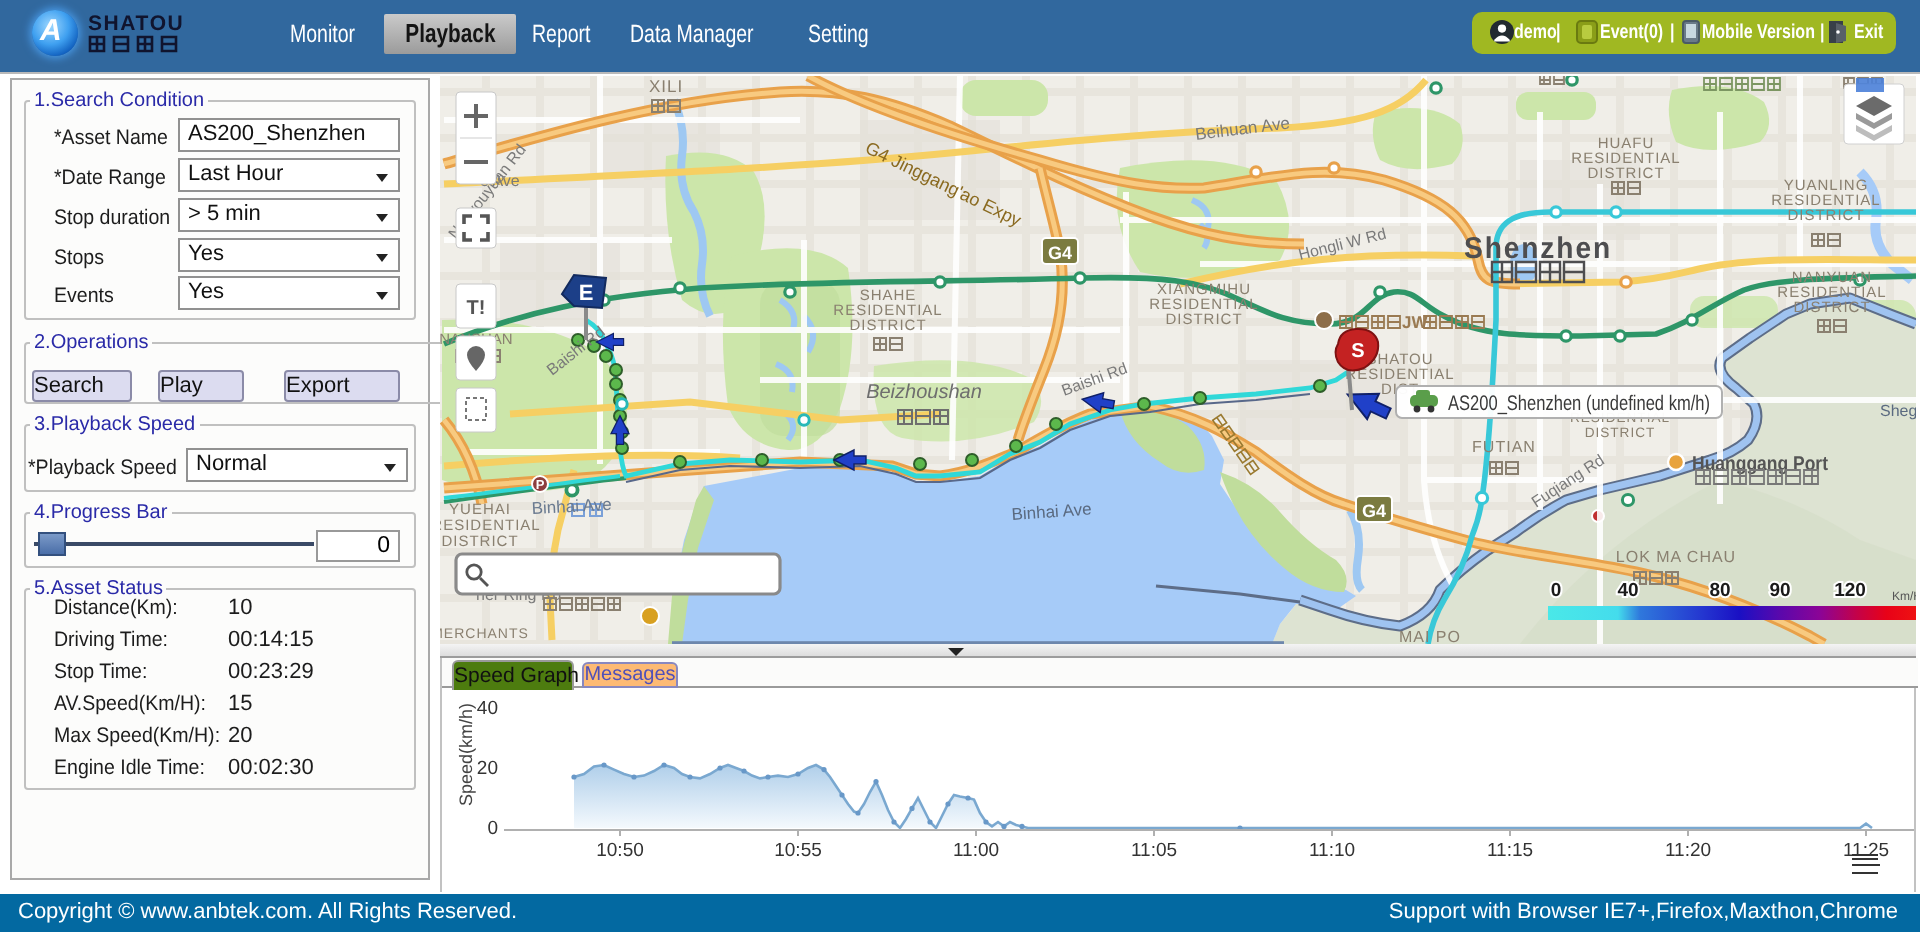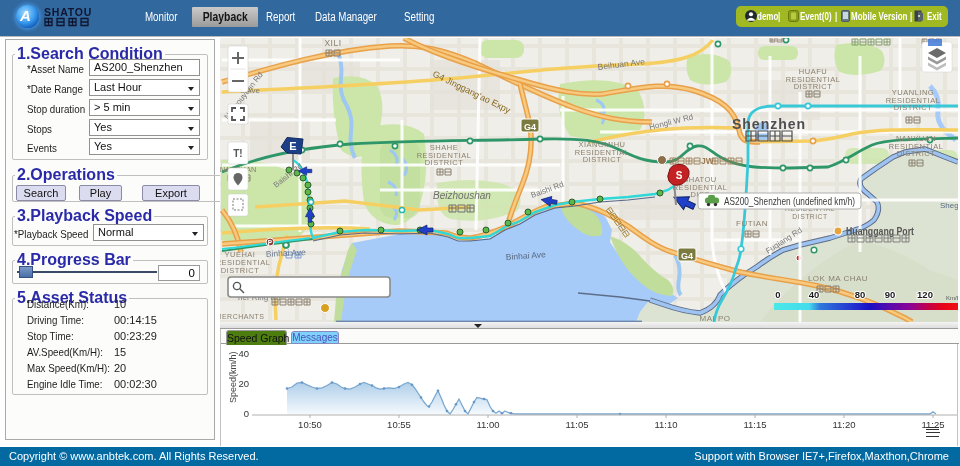--- a/index.html
+++ b/index.html
@@ -10,36 +10,36 @@
 #logoc span{position:absolute;left:4px;top:2px;color:#fff;font-size:15px;font-weight:bold;font-style:italic}
 .lgt1{position:absolute;left:44px;top:6px;font-size:10.5px;font-weight:bold;color:#10142e;letter-spacing:0.8px}
 .menu{position:absolute;top:0;height:34px;color:#fff;font-size:12.5px;line-height:34px;white-space:nowrap;transform:scaleX(.78);transform-origin:0 0}
 #mplay{position:absolute;left:192px;top:7px;width:66px;height:20px;background:linear-gradient(#cacaca,#9b9b9b);color:#141414;font-weight:bold;font-size:13px;line-height:20px;text-align:center;border-radius:1px}
 #mplay span{display:inline-block;transform:scaleX(.8)}
 #pill{position:absolute;left:736px;top:6px;width:212px;height:21px;background:#a0b822;border-radius:5px;color:#fff;font-size:10px;font-weight:bold;line-height:21px}
 #pill span{white-space:nowrap;transform:scaleX(.8);transform-origin:0 0}
 
 #side{position:absolute;left:5px;top:39px;width:210px;height:401px;background:#fcfcfb;border:1px solid #a9a9a9}
 fieldset{position:absolute;left:6px;border:1px solid #c0c0c0;border-radius:2px;background:transparent}
-legend{color:#2a2aa8;font-weight:bold;font-size:16px;padding:0 2px;margin-left:2px}
+legend{color:#2a2aa8;font-weight:normal;font-size:10px;padding:0 2px;margin-left:2px}
 .flbl{position:absolute;left:21px;font-size:10.5px;color:#1c1c1c;white-space:nowrap;transform:scaleX(.93);transform-origin:0 0}
 .finp{position:absolute;left:83px;width:111px;height:17px;border:1px solid #919191;background:#fff;font-size:11px;color:#111;padding-left:4px;line-height:15px}
 .fsel .arr{position:absolute;right:5px;top:7px;width:0;height:0;border-left:3.5px solid transparent;border-right:3.5px solid transparent;border-top:4.5px solid #222}
-.btn{position:absolute;height:16px;background:#dcdcf0;border:1px solid #8b8ba8;border-radius:2px;font-size:11px;color:#111;text-align:center;line-height:14px}
+.btn{position:absolute;height:16px;background:#dcdcf0;border:1px solid #8b8ba8;border-radius:2px;font-size:11px;color:#111;text-align:left;line-height:14px}
 .srow{position:absolute;left:21px;font-size:10.5px;color:#1c1c1c;white-space:nowrap;transform:scaleX(.93);transform-origin:0 0}
 .sval{position:absolute;left:108px;font-size:11px;color:#1c1c1c}
 
 #ftr{position:absolute;left:0;top:447px;width:960px;height:19px;background:#0369a1;color:#fff;font-size:11px;line-height:18px}
 
 #divider{position:absolute;left:220px;top:322px;width:738px;height:7px;background:linear-gradient(#f4f4f4,#dddddd);border-bottom:1px solid #9c9c9c}
 #divarr{position:absolute;left:474px;top:324px;width:0;height:0;border-left:4px solid transparent;border-right:4px solid transparent;border-top:4px solid #222}
 #cpanel{position:absolute;left:220px;top:329px;width:738px;height:117px;background:#fff;border-left:1px solid #c2c2c2;border-right:1px solid #c2c2c2}
 #tabbar{position:absolute;left:0;top:0;width:738px;height:15px;border-bottom:1px solid #9a9a9a;background:#fbfbfa}
 #tab1{position:absolute;left:5px;top:1px;width:61px;height:15px;background:#4d7c0f;border:1px solid #9a9a9a;border-bottom:none;border-radius:3px 3px 0 0;font-size:10.5px;color:#111;text-align:center;line-height:14px;z-index:2;white-space:nowrap}
-#tab2{position:absolute;left:70px;top:2px;width:48px;height:13px;background:#7dd3fc;border:1px solid #8888c0;border-radius:3px 3px 0 0;font-size:10px;color:#5050b8;text-align:center;line-height:12px;white-space:nowrap}
+#tab2{position:absolute;left:70px;top:2px;width:48px;height:13px;background:#fdba74;border:1px solid #8888c0;border-radius:3px 3px 0 0;font-size:10px;color:#5050b8;text-align:center;line-height:12px;white-space:nowrap}
 #burger{position:absolute;left:705px;top:98px;width:13px;height:10px;border-top:3px double #333;border-bottom:1px solid #333}
 #burger:before{content:"";position:absolute;left:0;top:2px;width:14px;height:1px;background:#333}
 </style></head>
 <body>
 <div id="page">
 
 <div id="hdr">
   <div id="logoc">
         <span>A</span>
       </div>

